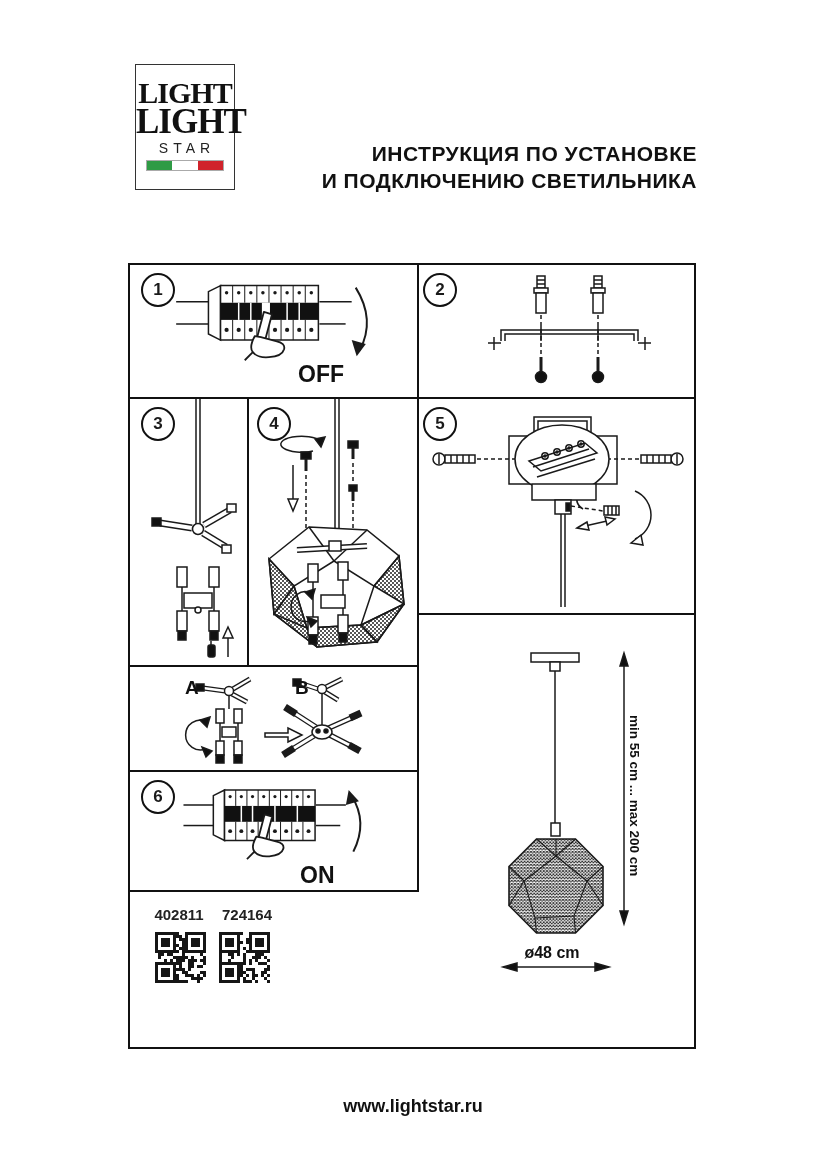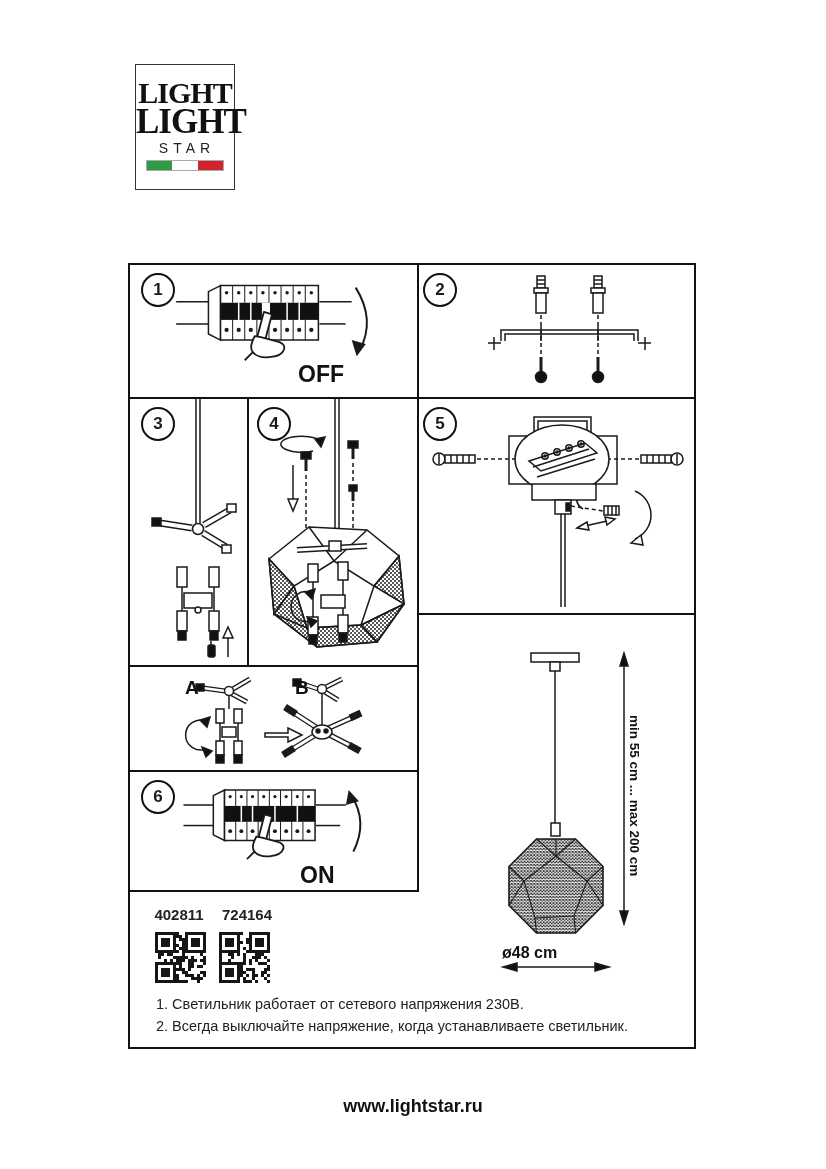--- a/index.html
+++ b/index.html
@@ -26,21 +26,21 @@
        font-size:17px;font-weight:bold;text-align:center;line-height:30px;background:#fff;}
   .lbl{position:absolute;font-weight:bold;color:#111;}
   .big{font-size:23px;}
   .ab{font-size:19px;}
   .art{position:absolute;font-weight:bold;font-size:15px;text-align:center;color:#222;}
   .qr{position:absolute;width:51px;height:51px;background:#fff;}
   .qr i{position:absolute;width:3px;height:3px;background:#161616;}
   .notes{position:absolute;left:26px;top:728px;font-size:14.5px;line-height:22px;color:#222;}
   .dim-v{position:absolute;left:512px;top:450px;width:170px;font-size:13.5px;font-weight:bold;
          transform:rotate(90deg);transform-origin:left top;white-space:nowrap;color:#111;}
-  .dim-d{position:absolute;left:372px;top:679px;width:100px;text-align:left;
+  .dim-d{position:absolute;left:372px;top:679px;width:100px;text-align:center;
          font-size:16px;font-weight:bold;color:#111;}
   .footer{position:absolute;left:0;top:1096px;width:100%;text-align:center;
           font-size:18px;font-weight:bold;color:#111;}
   svg{position:absolute;overflow:visible;}
   svg *{vector-effect:non-scaling-stroke;}
 </style>
 </head>
 <body>
 
 <div class="page">
@@ -50,20 +50,24 @@
     <div class="logo-star">LIGHT</div>
     <div class="logo-group">STAR</div>
     <div class="logo-flag">
       <span style="background-color: rgb(47, 155, 69);"></span>
       <span style="background-color: rgb(255, 255, 255);"></span>
       <span style="background-color: rgb(208, 35, 43);"></span>
     </div>
   </div>
 
   <div class="hdr hdr-series">
+  </div>
+  <div class="hdr hdr-title">
+    <div>ИНСТРУКЦИЯ ПО УСТАНОВКЕ</div>
+    <div>И ПОДКЛЮЧЕНИЮ СВЕТИЛЬНИКА</div>
   </div>
 
   <div class="main">
 
     <div class="ln" style="left:287px;top:0;width:2px;height:627px"></div>
     <div class="ln" style="left:0;top:132px;width:564px;height:2px"></div>
     <div class="ln" style="left:117px;top:132px;width:2px;height:270px"></div>
     <div class="ln" style="left:0;top:400px;width:289px;height:2px"></div>
     <div class="ln" style="left:0;top:505px;width:289px;height:2px"></div>
     <div class="ln" style="left:0;top:625px;width:289px;height:2px"></div>
@@ -840,20 +844,16 @@
         <g>
           <line x1="88" y1="352" x2="186" y2="352"></line>
           <polygon points="84,352 98,348 98,356" fill="#111"></polygon>
           <polygon points="190,352 176,348 176,356" fill="#111"></polygon>
         </g>
       </g>
     </svg>
     <div class="dim-v">min 55 cm ... max 200 cm</div>
     <div class="dim-d">ø48 cm</div>
 
-    <div class="notes">
-      <div>1. Светильник работает от сетевого напряжения 230В.</div>
-      <div>2. Всегда выключайте напряжение, когда устанавливаете светильник.</div>
-    </div>
   </div>
 
   <div class="footer">www.lightstar.ru</div>
 </div>
 
 </body></html>

